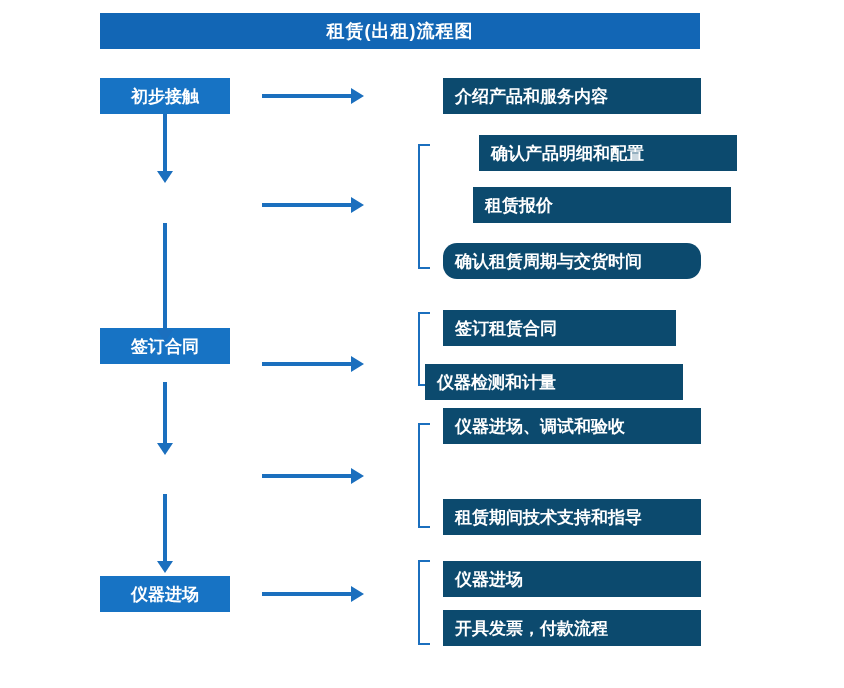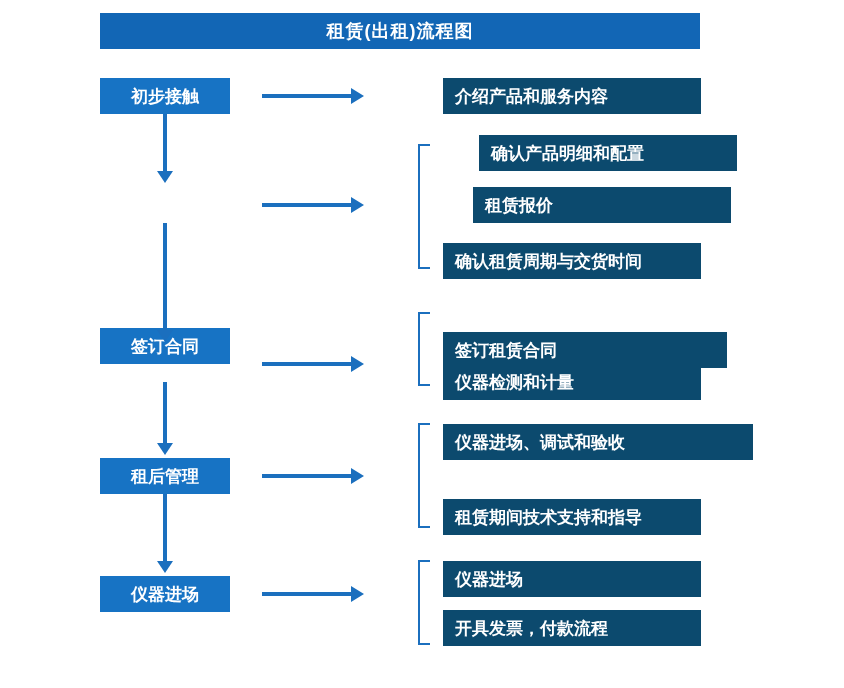--- a/index.html
+++ b/index.html
@@ -98,21 +98,20 @@
 </style>
 </head>
 <body>
 
 <div id="canvas">
 
   <div class="title-bar">租赁(出租)流程图</div>
 
   <div class="node left" style="left:100px; top:78px;">初步接触</div>
   <div class="node left" style="left:100px; top:328px;">签订合同</div>
-  <div class="node left" style="left:100px; top:458px;">租后管理</div>
   <div class="node left" style="left:100px; top:576px;">仪器进场</div>
 
   <div class="vline" style="left:163px; top:114px; height:58px;">
     <div class="head"></div>
   </div>
   <div class="vline" style="left:163px; top:223px; height:108px;">
     <div class="head"></div>
   </div>
   <div class="vline" style="left:163px; top:382px; height:62px;">
     <div class="head"></div>
@@ -139,24 +138,24 @@
 
   <div class="bracket" style="left:418px; top:144px; height:125px;"></div>
   <div class="bracket" style="left:418px; top:312px; height:74px;"></div>
   <div class="bracket" style="left:418px; top:423px; height:105px;"></div>
   <div class="bracket" style="left:418px; top:560px; height:85px;"></div>
 
   <div class="node right" style="left:443px; top:78px;  width:258px;">介绍产品和服务内容</div>
 
   <div class="node right" style="left:443px; top:135px; width:258px;margin-left:36px;">确认产品明细和配置</div>
   <div class="node right" style="left:443px; top:187px; width:258px;margin-left:30px;">租赁报价</div>
-  <div class="node right" style="left:443px; top:243px; width:258px;">确认租赁周期与交货时间</div>
+  <div class="node right" style="left:443px; top:243px; width:258px;border-radius:14px;">确认租赁周期与交货时间</div>
 
-  <div class="node right" style="left:443px; top:332px; width:284px;">签订租赁合同</div>
-  <div class="node right" style="left:443px; top:364px; width:258px;">仪器检测和计量</div>
+  <div class="node right" style="left:443px; top:310px; width:233px;">签订租赁合同</div>
+  <div class="node right" style="left:425px; top:364px; width:258px;">仪器检测和计量</div>
 
-  <div class="node right" style="left:443px; top:424px; width:310px;">仪器进场、调试和验收</div>
+  <div class="node right" style="left:443px; top:408px; width:258px;">仪器进场、调试和验收</div>
   <div class="node right" style="left:443px; top:491px; width:258px;margin-top:8px;">租赁期间技术支持和指导</div>
 
   <div class="node right" style="left:443px; top:561px; width:258px;">仪器进场</div>
   <div class="node right" style="left:443px; top:610px; width:258px;">开具发票，付款流程</div>
 
 </div>
 
 </body></html>

